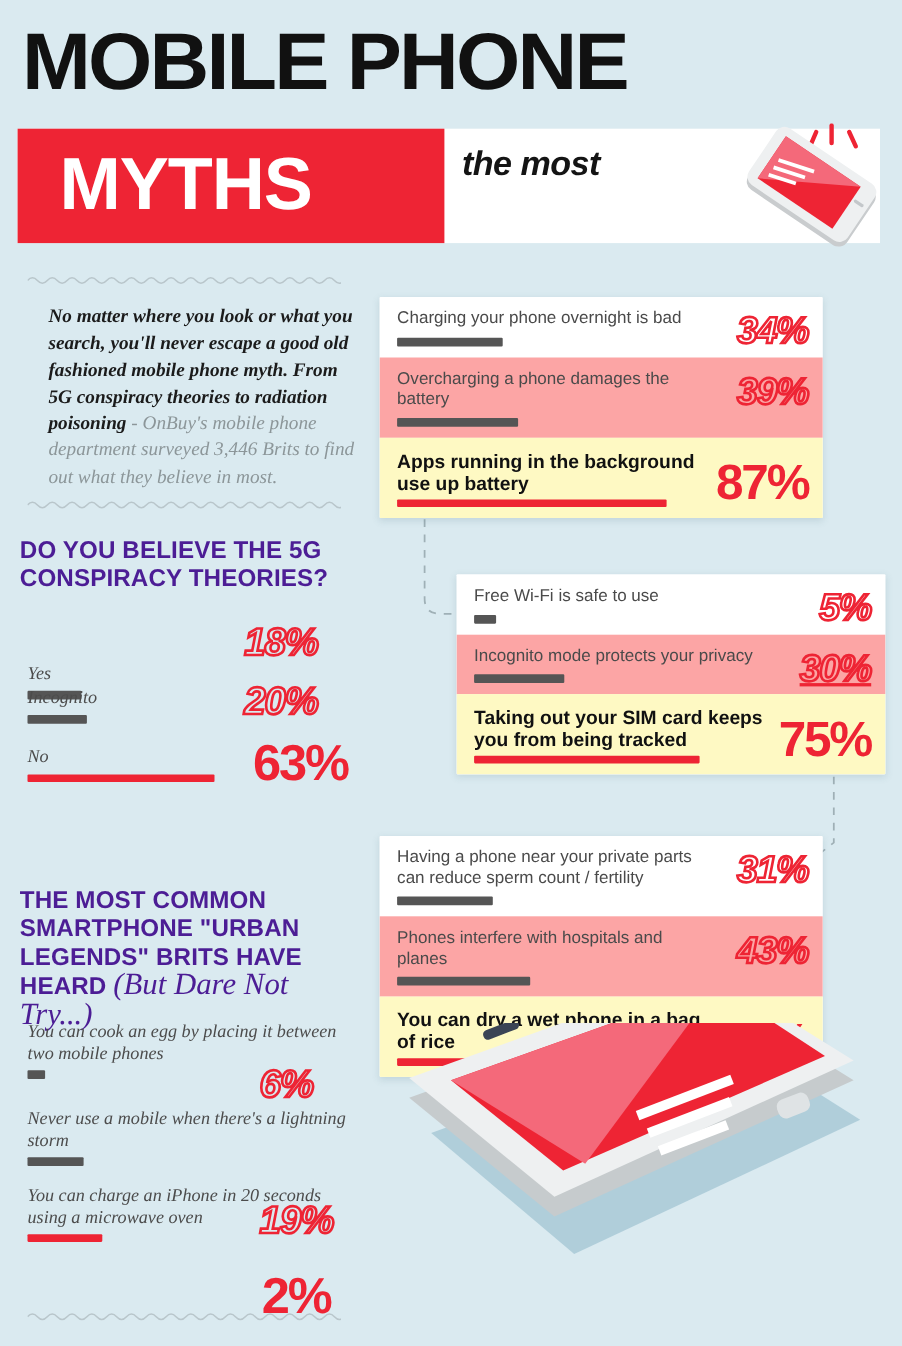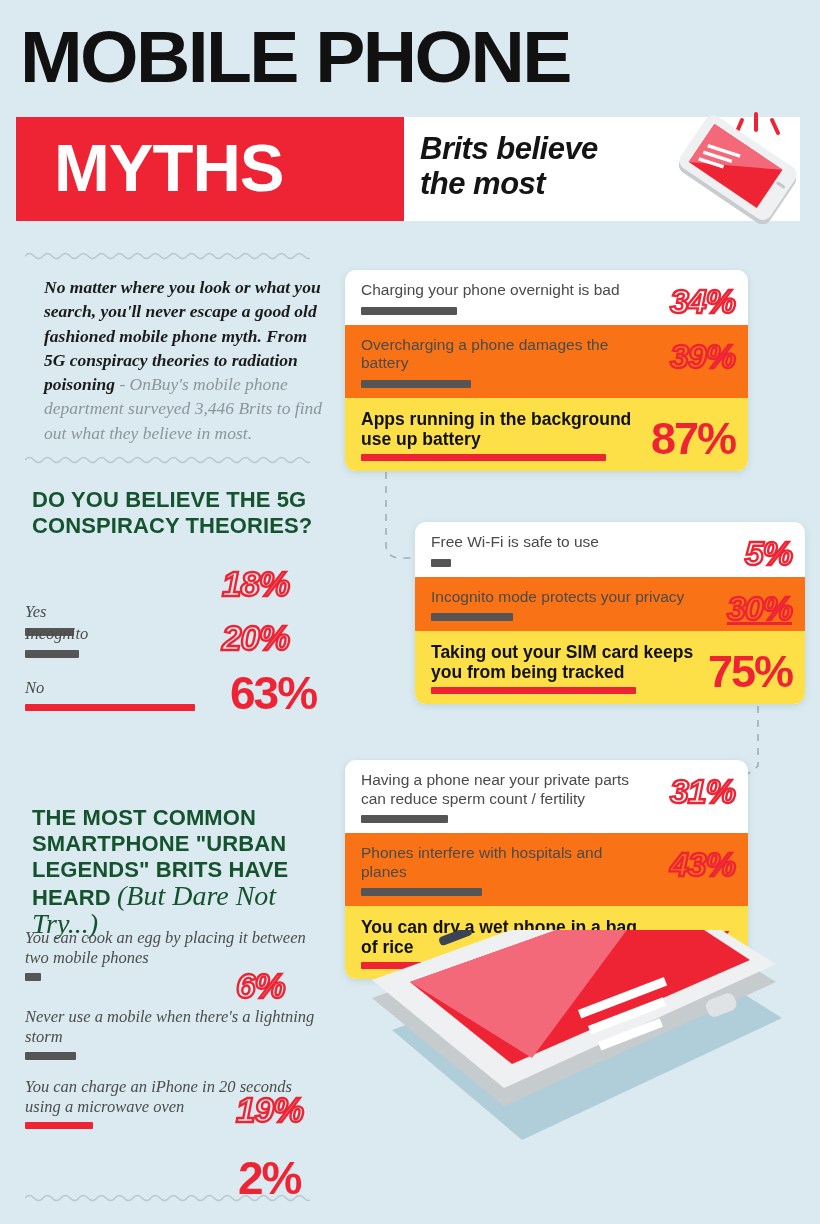--- a/index.html
+++ b/index.html
@@ -48,23 +48,23 @@
   
   .intro{
     position:absolute;left:25px;top:275px;width:280px;
     font-family:"Liberation Serif", serif;
     font-style:italic;font-size:17.5px;line-height:24.3px;margin-left:19px;
   }
   .intro .b{color:#1b1b1b;font-weight:bold;}
   .intro .g{color:#8c9699;font-weight:normal;}
 
   .sec-head{
-    position:absolute;left:32px;
+    position:absolute;left:18px;
     font-weight:bold;font-size:22px;line-height:26px;
-    color:#14532d;letter-spacing:.1px;width:285px;
+    color:#4c1d95;letter-spacing:.1px;width:285px;
   }
   .sec-head .ital{
     font-family:"Liberation Serif", serif;
     font-style:italic;font-weight:normal;font-size:28px;letter-spacing:0;
   }
 
   
   .lrow{position:absolute;left:25px;width:290px;}
   .lrow .lbl{
     font-family:"Liberation Serif", serif;
@@ -81,27 +81,27 @@
     color:transparent;
     -webkit-text-stroke:2.4px #ee2434;
   }
   .pct-solid{
     font-size:46px;line-height:46px;
     color:#ee2434;font-style:normal;letter-spacing:-2px;margin-left:34px;
   }
 
   
   .card{
-    position:absolute;background:#ffffff;border-radius:11px;
+    position:absolute;background:#ffffff;border-radius:1px;
     box-shadow:0 2px 7px rgba(70,110,125,.17);
     overflow:hidden;
   }
   .crow{position:relative;padding:11px 14px 10px 16px;}
-  .crow.alt{background:#f97316;}
-  .crow.hi{background:#fde047;}
+  .crow.alt{background:#fca5a5;}
+  .crow.hi{background:#fef9c3;}
   .crow .ctext{
     font-size:15.5px;line-height:18.5px;color:#4a4a4a;
     width:74%;
     font-family:"Liberation Sans", sans-serif;
   }
   .crow.hi .ctext{font-weight:bold;font-size:17.5px;line-height:20px;color:#111;}
   .crow .cbar{height:8px;background:#555555;margin-top:7px;border-radius:1px;}
   .crow.hi .cbar{background:#ee2434;height:7px;margin-top:5px;}
   .cpct{position:absolute;right:13px;font-weight:bold;font-style:italic;letter-spacing:-1px;}
   .cpct.out{
@@ -124,21 +124,20 @@
 
 <div class="stage">
 
   <div class="hdr-title">MOBILE PHONE</div>
 
   <div class="hdr-band"></div>
   <div class="hdr-myths">
     <span>MYTHS</span>
   </div>
   <div class="hdr-sub" id="hdr-sub">
-      <div>Brits believe</div>
       <div>the most</div>
     </div>
 
   <div class="hdr-phone">
     <svg viewBox="0 0 150 112" width="150" height="112">
       <g stroke="#ee2434" stroke-width="4" stroke-linecap="round">
         <line x1="82" y1="8" x2="76" y2="22"></line>
         <line x1="96" y1="2" x2="96" y2="18"></line>
         <line x1="112" y1="8" x2="118" y2="21"></line>
       </g>

